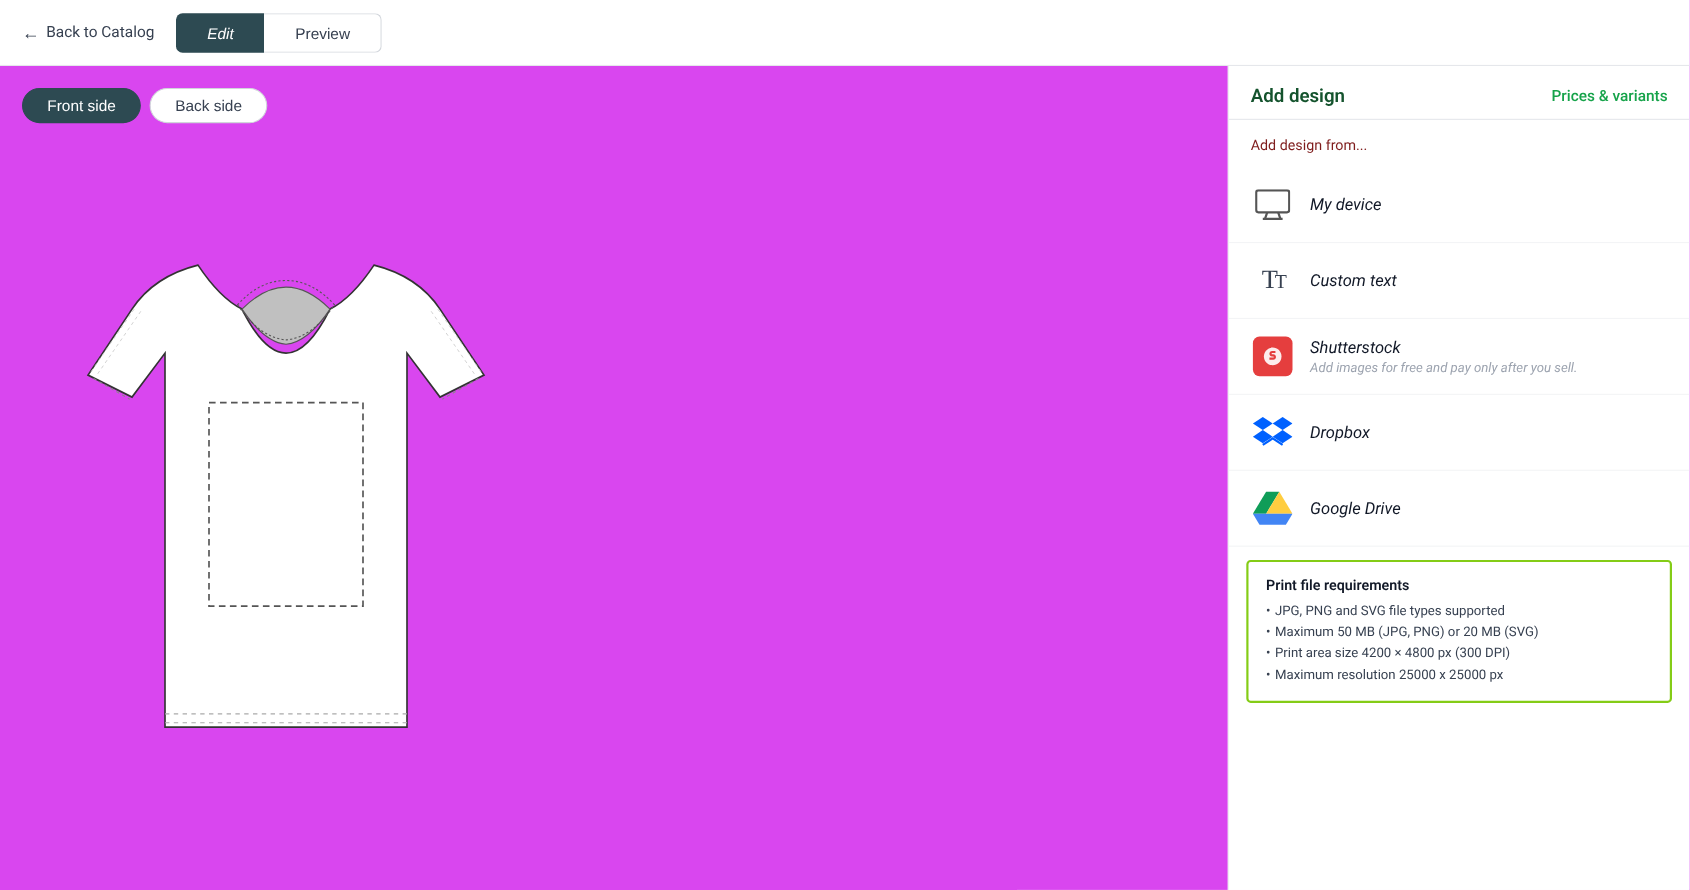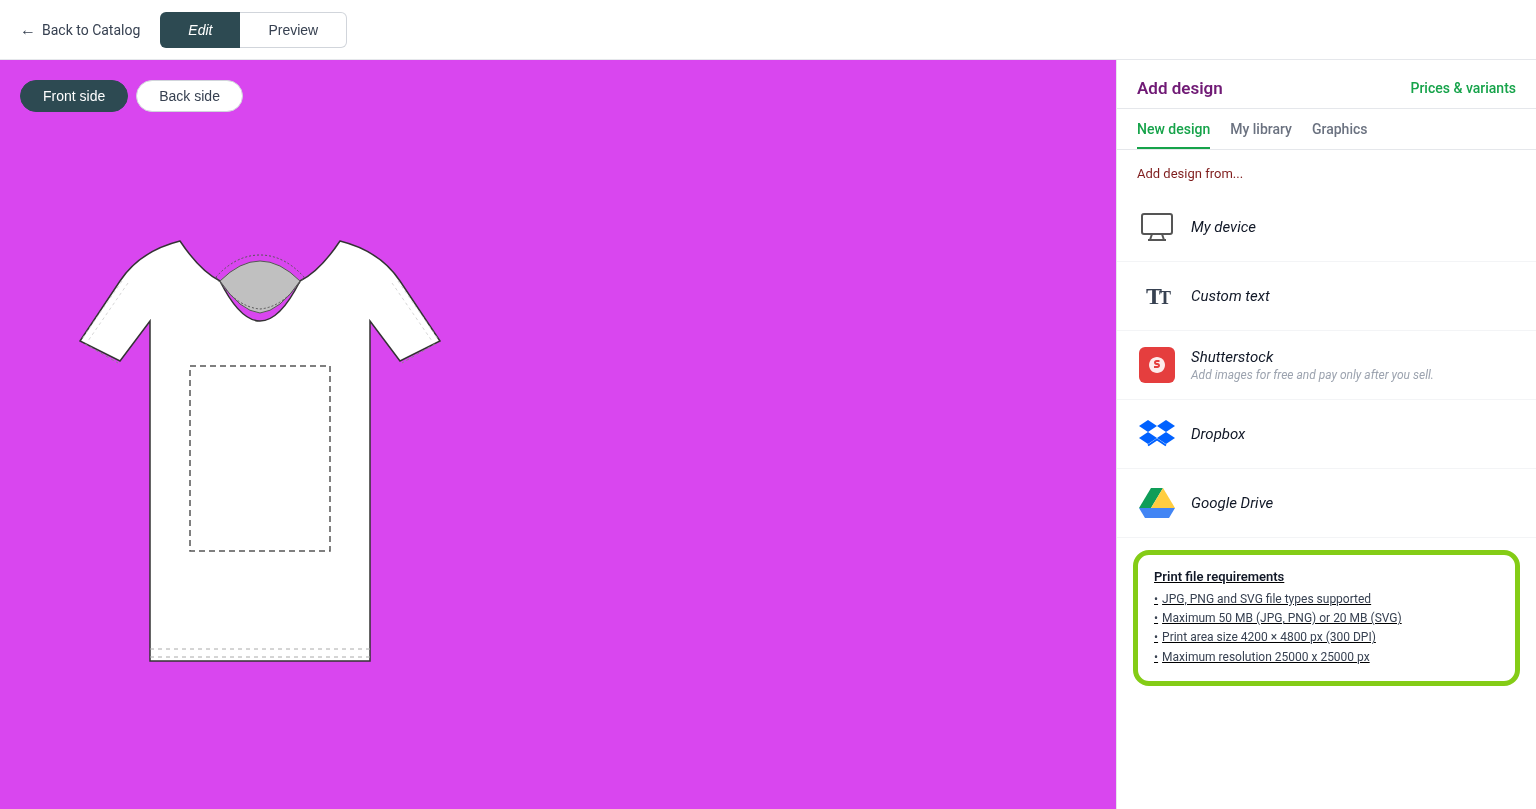--- a/index.html
+++ b/index.html
@@ -138,21 +138,21 @@
     .panel-header {
       display: flex;
       align-items: center;
       justify-content: space-between;
       padding: 18px 20px 10px;
       border-bottom: 1px solid #e5e7eb;
     }
     .panel-title {
       font-size: 17px;
       font-weight: 600;
-      color: #701a75;
+      color: #14532d;
     }
     .prices-link {
       font-size: 14px;
       color: #16a34a;
       font-weight: 500;
       cursor: pointer;
     }
 
     
     .panel-tabs {
@@ -215,25 +215,24 @@
     }
     .option-sub {
       font-size: 12px;
       color: #9ca3af;
       margin-top: 2px;
     }
 
     
     .requirements-box {
       margin: 12px 16px;
-      border: 5px solid #84cc16;
-      border-radius: 16px;
+      border: 2px solid #84cc16;
+      border-radius: 4px;
       padding: 14px 16px;
       background: #fff;
-      text-decoration: underline;
     }
     .req-title {
       font-size: 13px;
       font-weight: 600;
       color: #111827;
       margin-bottom: 6px;
     }
     .req-list {
       list-style: none;
       padding: 0;
@@ -308,46 +307,41 @@
       </svg>
     </div>
   </div>
 
   <div class="right-panel">
     <div class="panel-header">
       <span class="panel-title">Add design</span>
       <span class="prices-link">Prices &amp; variants</span>
     </div>
 
-    <div class="panel-tabs">
-      <div class="panel-tab active">New design</div>
-      <div class="panel-tab">My library</div>
-      <div class="panel-tab">Graphics</div>
-    </div>
 
     <div class="panel-body">
       <div class="section-label">Add design from...</div>
 
       <div class="design-option">
         <div class="option-icon">
           <svg width="32" height="28" viewBox="0 0 32 28" fill="none" xmlns="http://www.w3.org/2000/svg">
             <rect x="1" y="1" width="30" height="20" rx="2" stroke="#555" stroke-width="2"></rect>
             <line x1="11" y1="21" x2="9" y2="27" stroke="#555" stroke-width="2"></line>
             <line x1="21" y1="21" x2="23" y2="27" stroke="#555" stroke-width="2"></line>
             <line x1="7" y1="27" x2="25" y2="27" stroke="#555" stroke-width="2"></line>
           </svg>
         </div>
         <div class="option-text-block">
           <span class="option-label">My device</span>
         </div>
       </div>
 
       <div class="design-option">
         <div class="option-icon">
-          <span style="font-size:24px;font-weight:700;color:#374151;font-family:serif;letter-spacing:-3px;">T<span style="font-size:18px;">T</span></span>
+          <span style="font-size:24px;font-weight:400;color:#374151;font-family:serif;letter-spacing:-3px;">T<span style="font-size:18px;">T</span></span>
         </div>
         <div class="option-text-block">
           <span class="option-label">Custom text</span>
         </div>
       </div>
 
       <div class="design-option">
         <div class="option-icon">
           <div style="width:36px;height:36px;background:#e53e3e;border-radius:6px;display:flex;align-items:center;justify-content:center;">
             <svg width="22" height="22" viewBox="0 0 22 22" fill="none" xmlns="http://www.w3.org/2000/svg">

